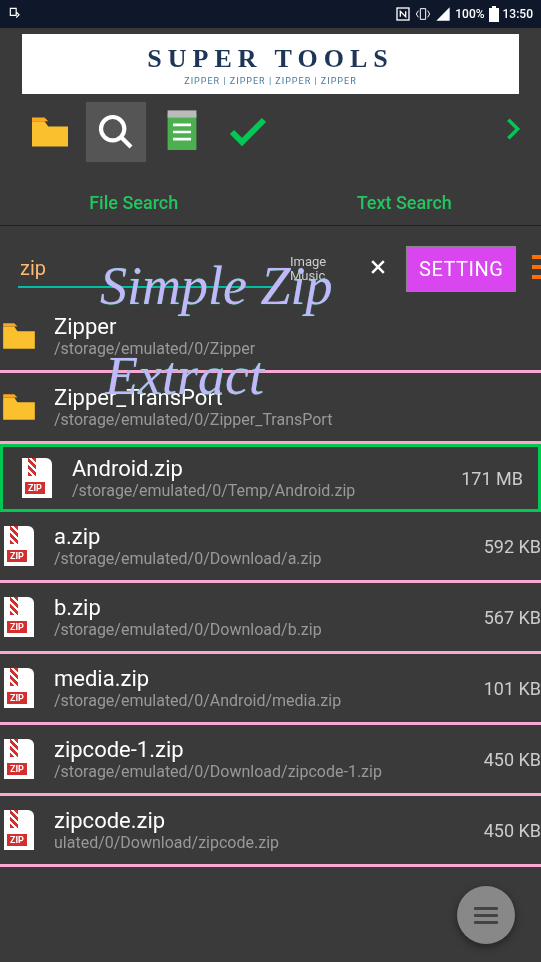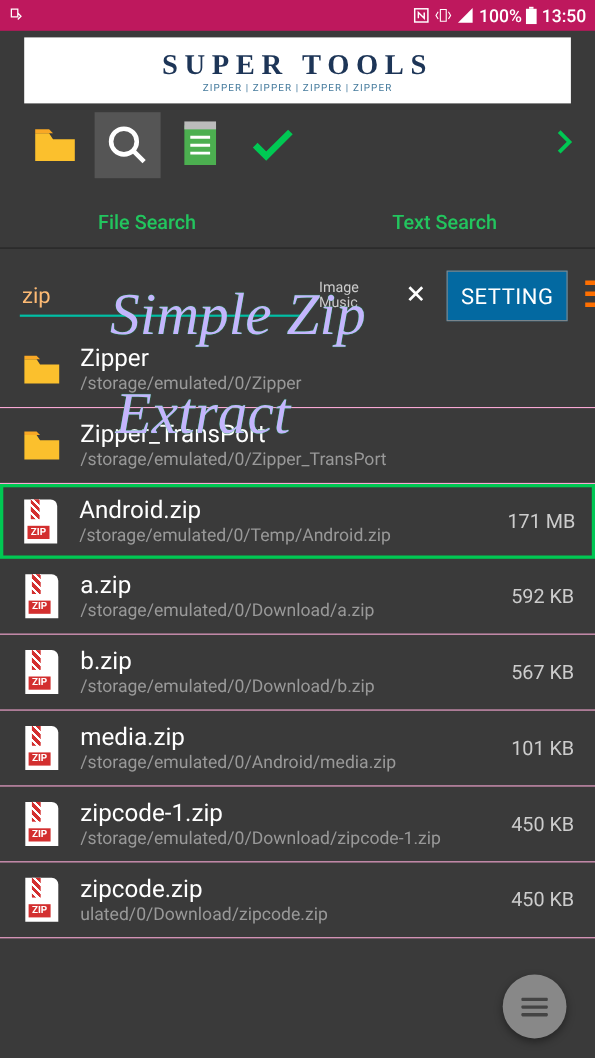--- a/index.html
+++ b/index.html
@@ -1,18 +1,18 @@
 <!DOCTYPE html>
 <html><head>
 <meta charset="utf-8">
 <style>
 * { margin: 0; padding: 0; box-sizing: border-box; font-family: Roboto, Arial, sans-serif; }
 body { width: 541px; height: 962px; background: #3a3a3a; color: #fff; overflow: hidden; position: relative; }
 
-.status-bar { height: 28px; background: #be185d; display: flex; justify-content: space-between; align-items: center; padding: 0 8px; font-size: 16px; }
+.status-bar { height: 28px; background: #0f172a; display: flex; justify-content: space-between; align-items: center; padding: 0 8px; font-size: 12px; }
 .status-left svg { width: 14px; height: 14px; fill: #fff; }
 .status-right { display: flex; align-items: center; gap: 4px; }
 .status-right span { font-weight: 500; }
 
 .ad-banner { background: #fff; margin: 6px 22px 0; padding: 10px 16px 8px; text-align: center; }
 .ad-title { color: #1d3557; font-weight: 900; letter-spacing: 6px; font-size: 26px; font-family: Liberation Serif, serif; }
 .ad-sub { color: #457b9d; font-size: 9px; letter-spacing: 1px; margin-top: 2px; }
 
 .toolbar { display: flex; align-items: center; padding: 8px 20px; gap: 6px; }
 .tool-btn { width: 60px; height: 60px; display: flex; align-items: center; justify-content: center; }
@@ -20,25 +20,25 @@
 .chevron-right { margin-left: auto; color: #00c853; font-size: 28px; }
 
 .tabs { display: flex; justify-content: space-around; padding: 10px 0 0; border-bottom: 1px solid #222; }
 .tab { padding: 12px 8px; font-size: 18px; font-weight: 500; color: #22c55e; position: relative; }
 .tab.active::after { content: ''; position: absolute; bottom: -1px; left: -10px; right: -10px; height: 4px; background: #888; }
 
 .search-row { display: flex; align-items: center; padding: 20px 18px 10px; gap: 14px; }
 .search-input { flex: 0 0 155px; background: transparent; border: none; border-bottom: 2.5px solid #00bfa5; color: #fdba74; font-size: 20px; padding: 6px 2px; outline: none; }
 .filter-col { flex: 0 0 60px; font-size: 13px; color: #ccc; line-height: 1.1; }
 .clear-x { color: #fff; font-size: 24px; padding: 0 4px; }
-.setting-btn { background: #0369a1; border: 1.5px solid #888; color: #fff; padding: 10px 12px; font-size: 20px; letter-spacing: 0.5px; }
+.setting-btn { background: #d946ef; border: 1.5px solid #888; color: #fff; padding: 10px 12px; font-size: 20px; letter-spacing: 0.5px; }
 .sort-icon { margin-left: auto; }
 
 .file-list { }
-.file-row { display: flex; align-items: center; padding: 12px 19px; border-bottom: 1px solid #f9a8d4; gap: 16px; }
+.file-row { display: flex; align-items: center; padding: 12px 0; border-bottom: 3px solid #f9a8d4; gap: 16px; }
 .file-row.highlighted { border: 3px solid #00c853; padding: 9px 15px; }
 .file-icon { width: 38px; height: 42px; flex-shrink: 0; display: flex; align-items: center; justify-content: center; }
 .file-info { flex: 1; min-width: 0; }
 .file-name { font-size: 22px; font-weight: 400; color: #fff; }
 .file-path { font-size: 16px; color: #999; white-space: nowrap; overflow: hidden; }
 .file-size { font-size: 18px; color: #ccc; flex-shrink: 0; }
 
 .overlay-text { position: absolute; font-family: 'Brush Script MT', cursive; color: #c4b5fd; font-size: 54px; font-weight: normal; font-style: italic; pointer-events: none; text-shadow: 0 0 1px #00c853; text-align: center; }
 .overlay1 { top: 255px; left: 100px; }
 .overlay2 { top: 345px; left: 105px; }

